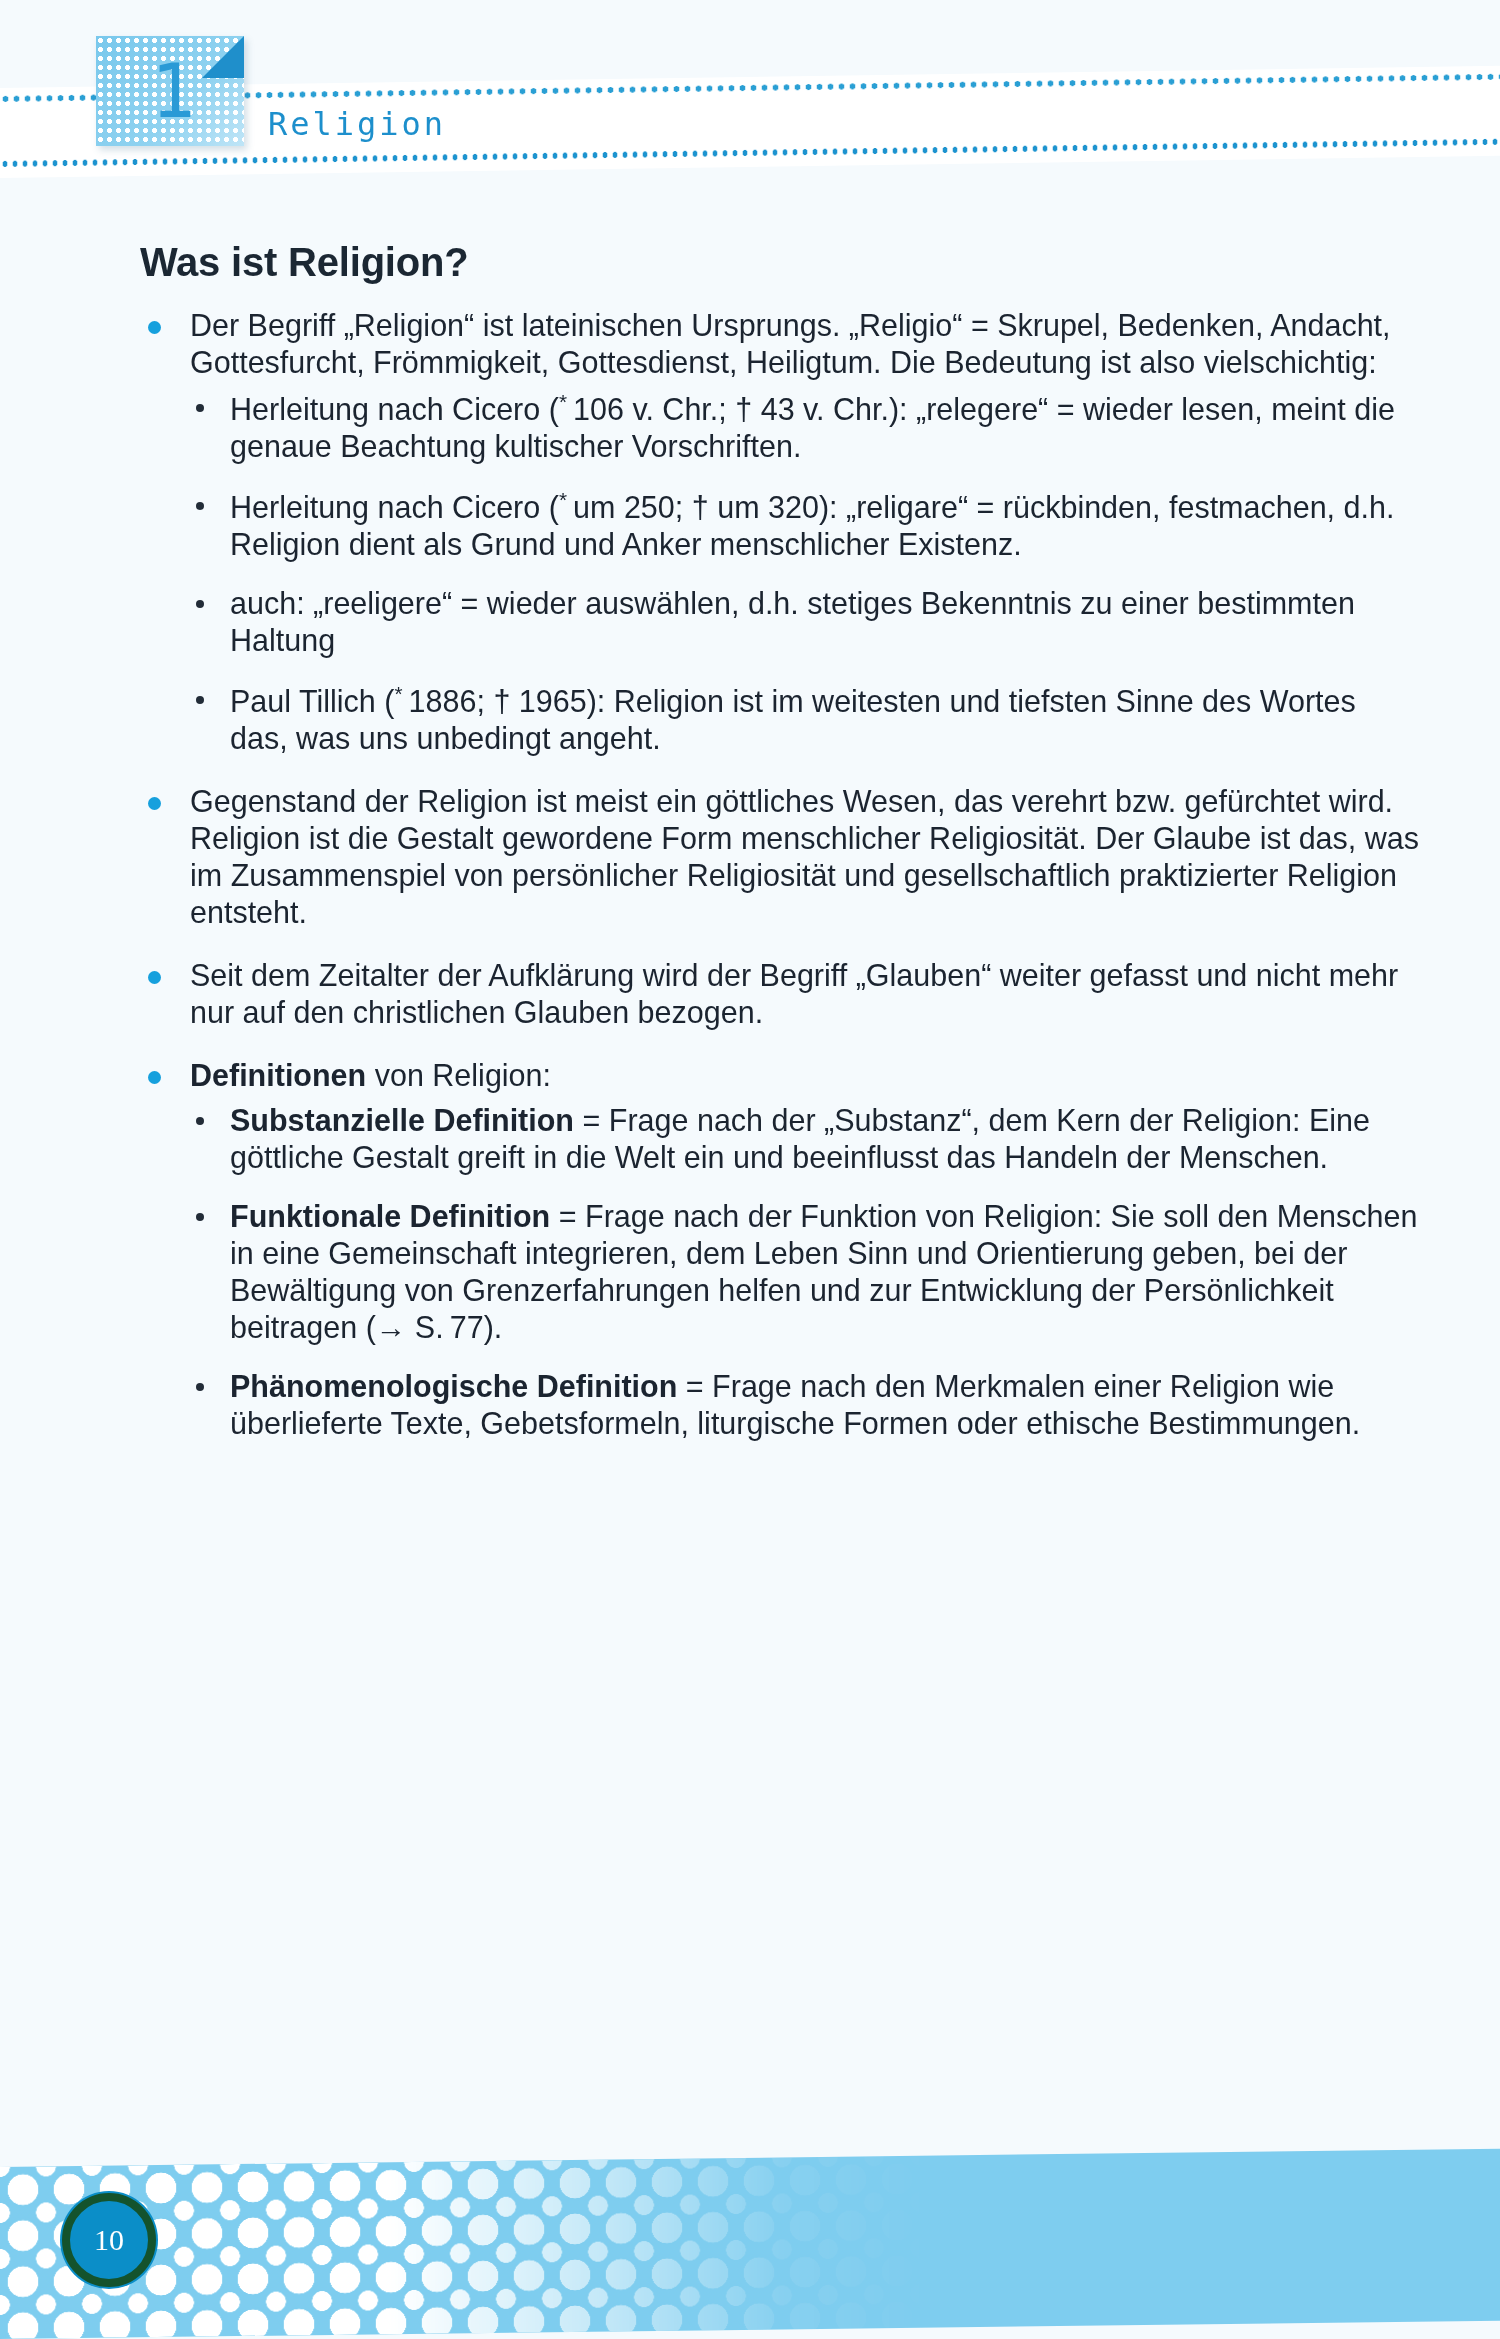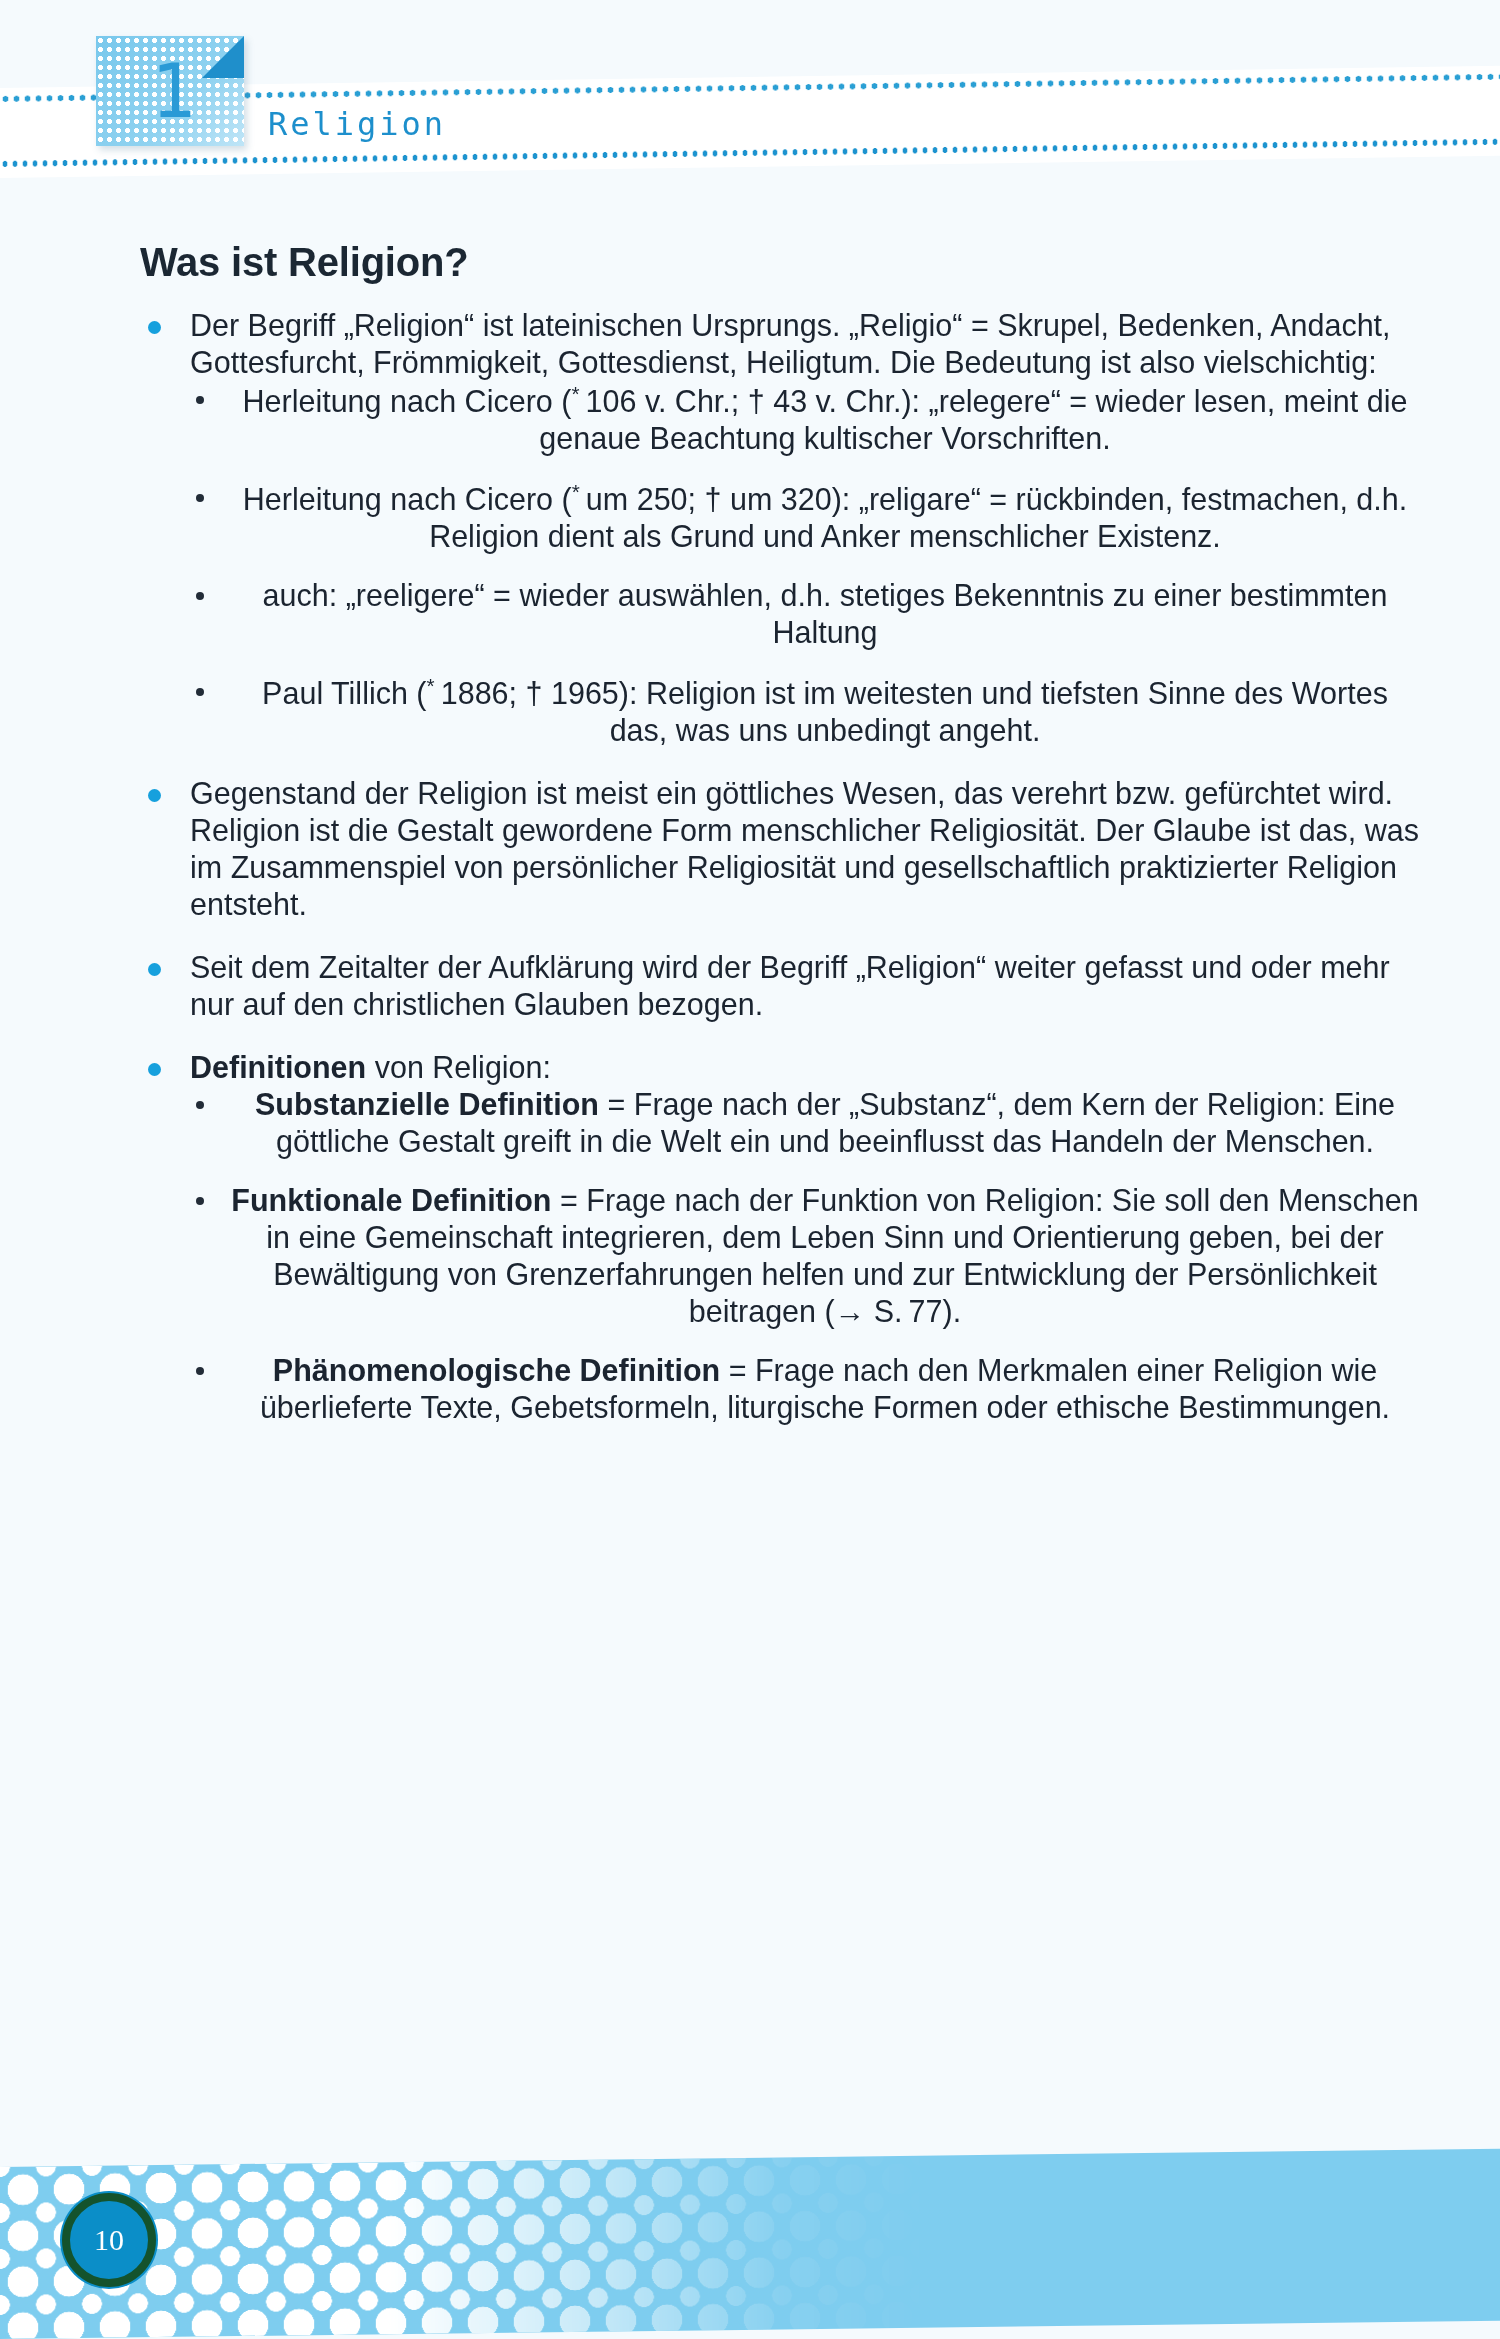--- a/index.html
+++ b/index.html
@@ -184,22 +184,21 @@
     font-weight: bold;
   }
   .sup {
     font-size: 0.68em;
     vertical-align: 0.52em;
     letter-spacing: 0;
   }
 
   
   li.item1 > ul.lvl2 {
-    margin-top: 0;
-    text-align: center;
+    margin-top: 8px;
   }
 
   
   .footer {
     position: absolute;
     left: 0;
     bottom: 0;
     width: 1500px;
     height: 200px;
     overflow: hidden;
@@ -268,21 +267,21 @@
   <div class="content">
     <h1 class="page-heading">Was ist Religion?</h1>
     <ul class="lvl1" id="bullet-root">
         <li class="item1"><span class="dot1"></span><span><span>Der Begriff „Religion“ ist lateinischen Ursprungs. „Religio“ = Skrupel, Bedenken, Andacht, Gottesfurcht, Frömmigkeit, Gottesdienst, Heiligtum. Die Bedeutung ist also vielschichtig:</span></span><ul class="lvl2">
             <li class="item2"><span class="dot2"></span><span><span>Herleitung nach Cicero (</span><span class="sup">*</span><span> 106 v. Chr.; † 43 v. Chr.): „relegere“ = wieder lesen, meint die genaue Beachtung kultischer Vorschriften.</span></span></li>
             <li class="item2"><span class="dot2"></span><span><span>Herleitung nach Cicero (</span><span class="sup">*</span><span> um 250; † um 320): „religare“ = rückbinden, festmachen, d.h. Religion dient als Grund und Anker menschlicher Existenz.</span></span></li>
             <li class="item2"><span class="dot2"></span><span><span>auch: „reeligere“ = wieder auswählen, d.h. stetiges Bekenntnis zu einer bestimmten Haltung</span></span></li>
             <li class="item2"><span class="dot2"></span><span><span>Paul Tillich (</span><span class="sup">*</span><span> 1886; † 1965): Religion ist im weitesten und tiefsten Sinne des Wortes das, was uns unbedingt angeht.</span></span></li>
           </ul></li>
         <li class="item1"><span class="dot1"></span><span><span>Gegenstand der Religion ist meist ein göttliches Wesen, das verehrt bzw. gefürchtet wird. Religion ist die Gestalt gewordene Form menschlicher Religiosität. Der Glaube ist das, was im Zusammenspiel von persönlicher Religiosität und gesellschaftlich praktizierter Religion entsteht.</span></span></li>
-        <li class="item1"><span class="dot1"></span><span><span>Seit dem Zeitalter der Aufklärung wird der Begriff „Religion“ weiter gefasst und oder mehr nur auf den christlichen Glauben bezogen.</span></span></li>
+        <li class="item1"><span class="dot1"></span><span><span>Seit dem Zeitalter der Aufklärung wird der Begriff „Glauben“ weiter gefasst und nicht mehr nur auf den christlichen Glauben bezogen.</span></span></li>
         <li class="item1"><span class="dot1"></span><span><strong class="lead">Definitionen</strong><span> von Religion:</span></span><ul class="lvl2">
             <li class="item2"><span class="dot2"></span><span><strong class="lead">Substanzielle Definition</strong><span> = Frage nach der „Substanz“, dem Kern der Religion: Eine göttliche Gestalt greift in die Welt ein und beeinflusst das Handeln der Menschen.</span></span></li>
             <li class="item2"><span class="dot2"></span><span><strong class="lead">Funktionale Definition</strong><span> = Frage nach der Funktion von Religion: Sie soll den Menschen in eine Gemeinschaft integrieren, dem Leben Sinn und Orientierung geben, bei der Bewältigung von Grenzerfahrungen helfen und zur Entwicklung der Persönlichkeit beitragen (→ S. 77).</span></span></li>
             <li class="item2"><span class="dot2"></span><span><strong class="lead">Phänomenologische Definition</strong><span> = Frage nach den Merkmalen einer Religion wie überlieferte Texte, Gebetsformeln, liturgische Formen oder ethische Bestimmungen.</span></span></li>
           </ul></li>
       </ul>
   </div>
 
   <div class="footer">
     <div class="footer-band"></div>

